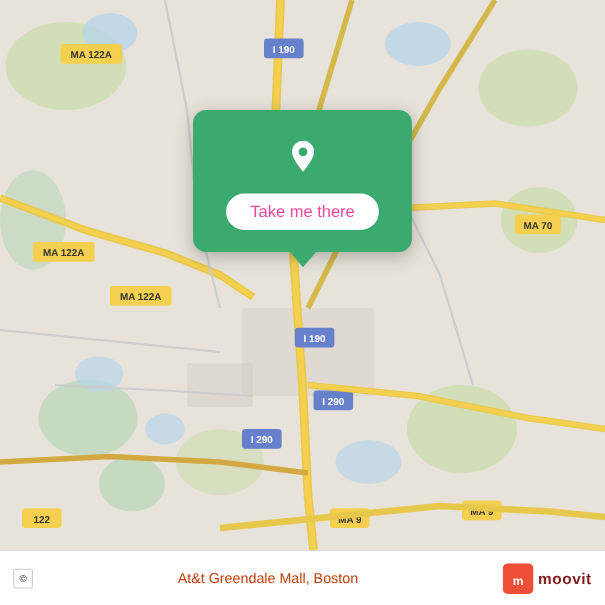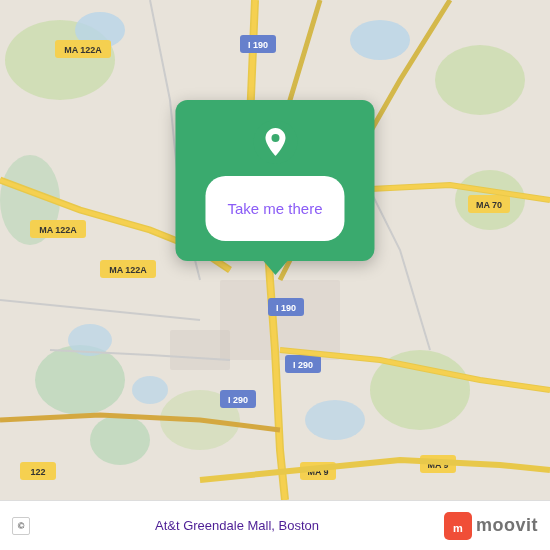--- a/index.html
+++ b/index.html
@@ -69,23 +69,23 @@
       align-items: center;
       gap: 4px;
     }
 
     .moovit-icon {
       width: 28px;
       height: 28px;
     }
 
     .moovit-text {
-      font-size: 18px;
+      font-size: 14px;
       font-weight: bold;
-      color: #737373;
+      color: #7f1d1d;
       letter-spacing: 0.5px;
     }
 
     
     .map-card {
       position: absolute;
       top: 100px;
       left: 50%;
       transform: translateX(-50%);
       background: #3aaa6e;
@@ -99,24 +99,24 @@
       min-width: 180px;
     }
 
     .map-card-icon {
       width: 44px;
       height: 44px;
     }
 
     .map-card-btn {
       background: #fff;
-      color: #8b5cf6;
+      color: #ec4899;
       border: none;
       border-radius: 20px;
-      padding: 24px 22px;
+      padding: 8px 22px;
       font-size: 15px;
       font-weight: 500;
       cursor: pointer;
       white-space: nowrap;
     }
 
     
     .map-card::after {
       content: '';
       position: absolute;
@@ -223,21 +223,21 @@
     </svg>
     <button class="map-card-btn">Take me there</button>
   </div>
 </div>
 
 <div id="bottom-bar">
   <div class="bottom-left">
     <div class="osm-logo">©</div>
   </div>
 
-  <span style="font-size:13px; color:#4c1d95; font-weight:500;">At&amp;t Greendale Mall, Boston</span>
+  <span style="font-size:13px; color:#c2410c; font-weight:500;">At&amp;t Greendale Mall, Boston</span>
 
   <div class="moovit-logo">
     <svg class="moovit-icon" viewBox="0 0 28 28" xmlns="http://www.w3.org/2000/svg">
       <rect width="28" height="28" rx="5" fill="#f04e37"></rect>
       <text x="14" y="20" text-anchor="middle" font-size="11" font-weight="bold" fill="white">m</text>
     </svg>
     <span class="moovit-text">moovit</span>
   </div>
 </div>
 

